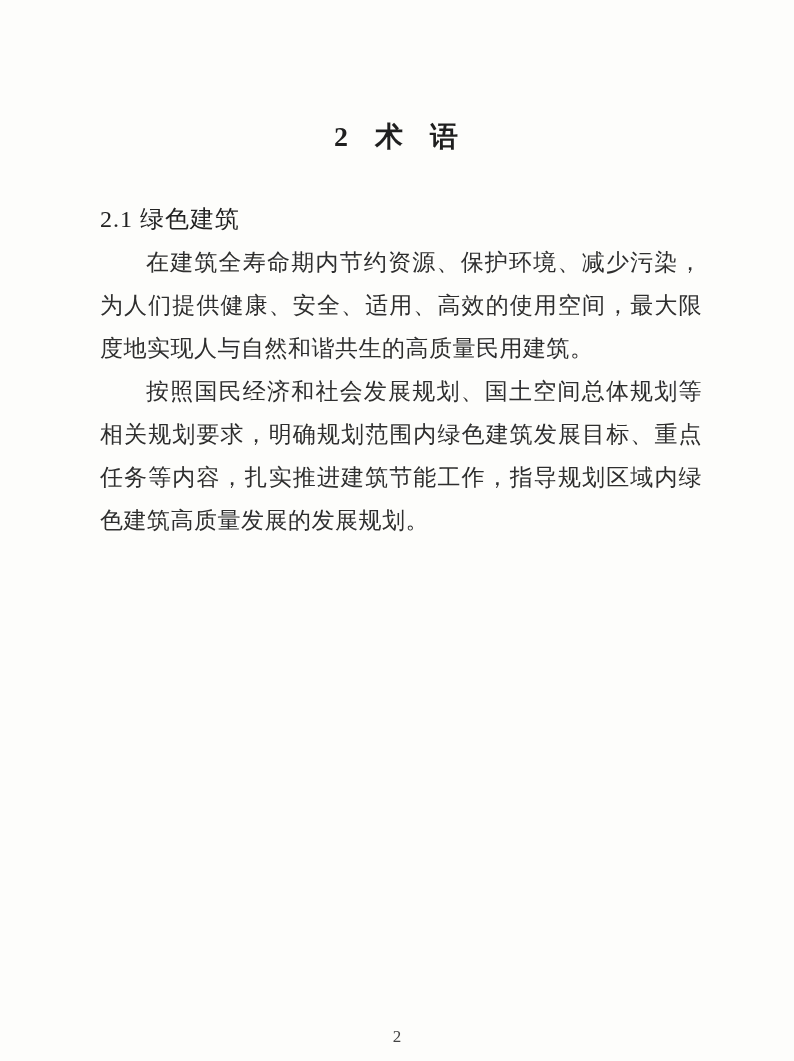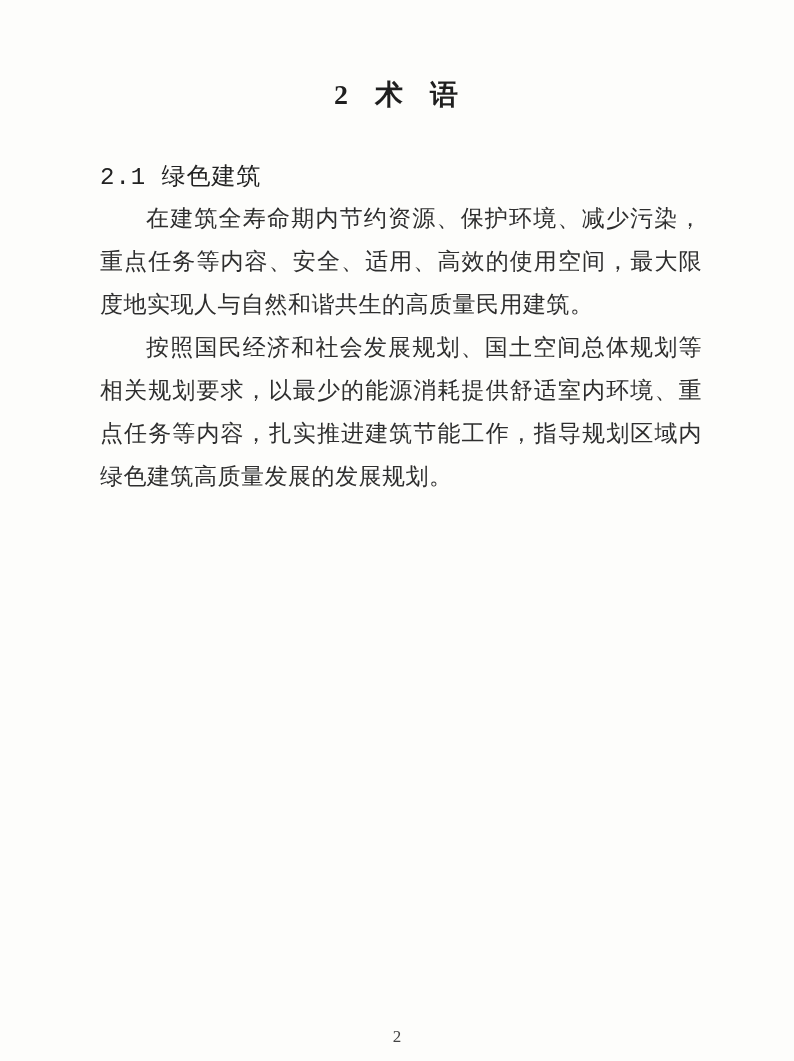--- a/index.html
+++ b/index.html
@@ -13,34 +13,33 @@
     height: 1061px;
     box-sizing: border-box;
     background: #fdfdfb;
     padding: 0 92px 0 100px;
     font-family: "Liberation Serif", "DejaVu Serif", serif;
     color: #2b2b2b;
     overflow: hidden;
   }
   .doc-title {
     margin: 0;
-    padding-top: 76px;
+    padding-top: 118px;
     text-align: center;
     font-size: 28px;
     font-weight: 600;
     letter-spacing: 10px;
     color: #1f1f1f;
     line-height: 38px;
   }
   .content {
     margin-top: 42px;
   }
   .section {
     margin: 0;
-    font-family: Liberation Mono, monospace;
   }
   .section-heading {
     margin: 0;
     font-size: 24px;
     font-weight: 500;
     line-height: 43px;
     color: #222222;
     letter-spacing: 1px;
   }
   .section-paragraph {
@@ -67,25 +66,25 @@
 <body>
 
 <div class="page">
 
   <h1 class="doc-title">2 术 语</h1>
 
   <div class="content">
 
     <section class="section">
       <h2 class="section-heading">2.1 绿色建筑</h2>
-      <p class="section-paragraph">在建筑全寿命期内节约资源、保护环境、减少污染，重点任务等内容、安全、适用、高效的使用空间，最大限度地实现人与自然和谐共生的高质量民用建筑。</p>
+      <p class="section-paragraph">在建筑全寿命期内节约资源、保护环境、减少污染，为人们提供健康、安全、适用、高效的使用空间，最大限度地实现人与自然和谐共生的高质量民用建筑。</p>
     </section>
 
     <section class="section">
-      <p class="section-paragraph">按照国民经济和社会发展规划、国土空间总体规划等相关规划要求，以最少的能源消耗提供舒适室内环境、重点任务等内容，扎实推进建筑节能工作，指导规划区域内绿色建筑高质量发展的发展规划。</p>
+      <p class="section-paragraph">按照国民经济和社会发展规划、国土空间总体规划等相关规划要求，明确规划范围内绿色建筑发展目标、重点任务等内容，扎实推进建筑节能工作，指导规划区域内绿色建筑高质量发展的发展规划。</p>
     </section>
 
 
   </div>
 
   <div class="page-footer">2</div>
 
 </div>
 
 </body></html>

